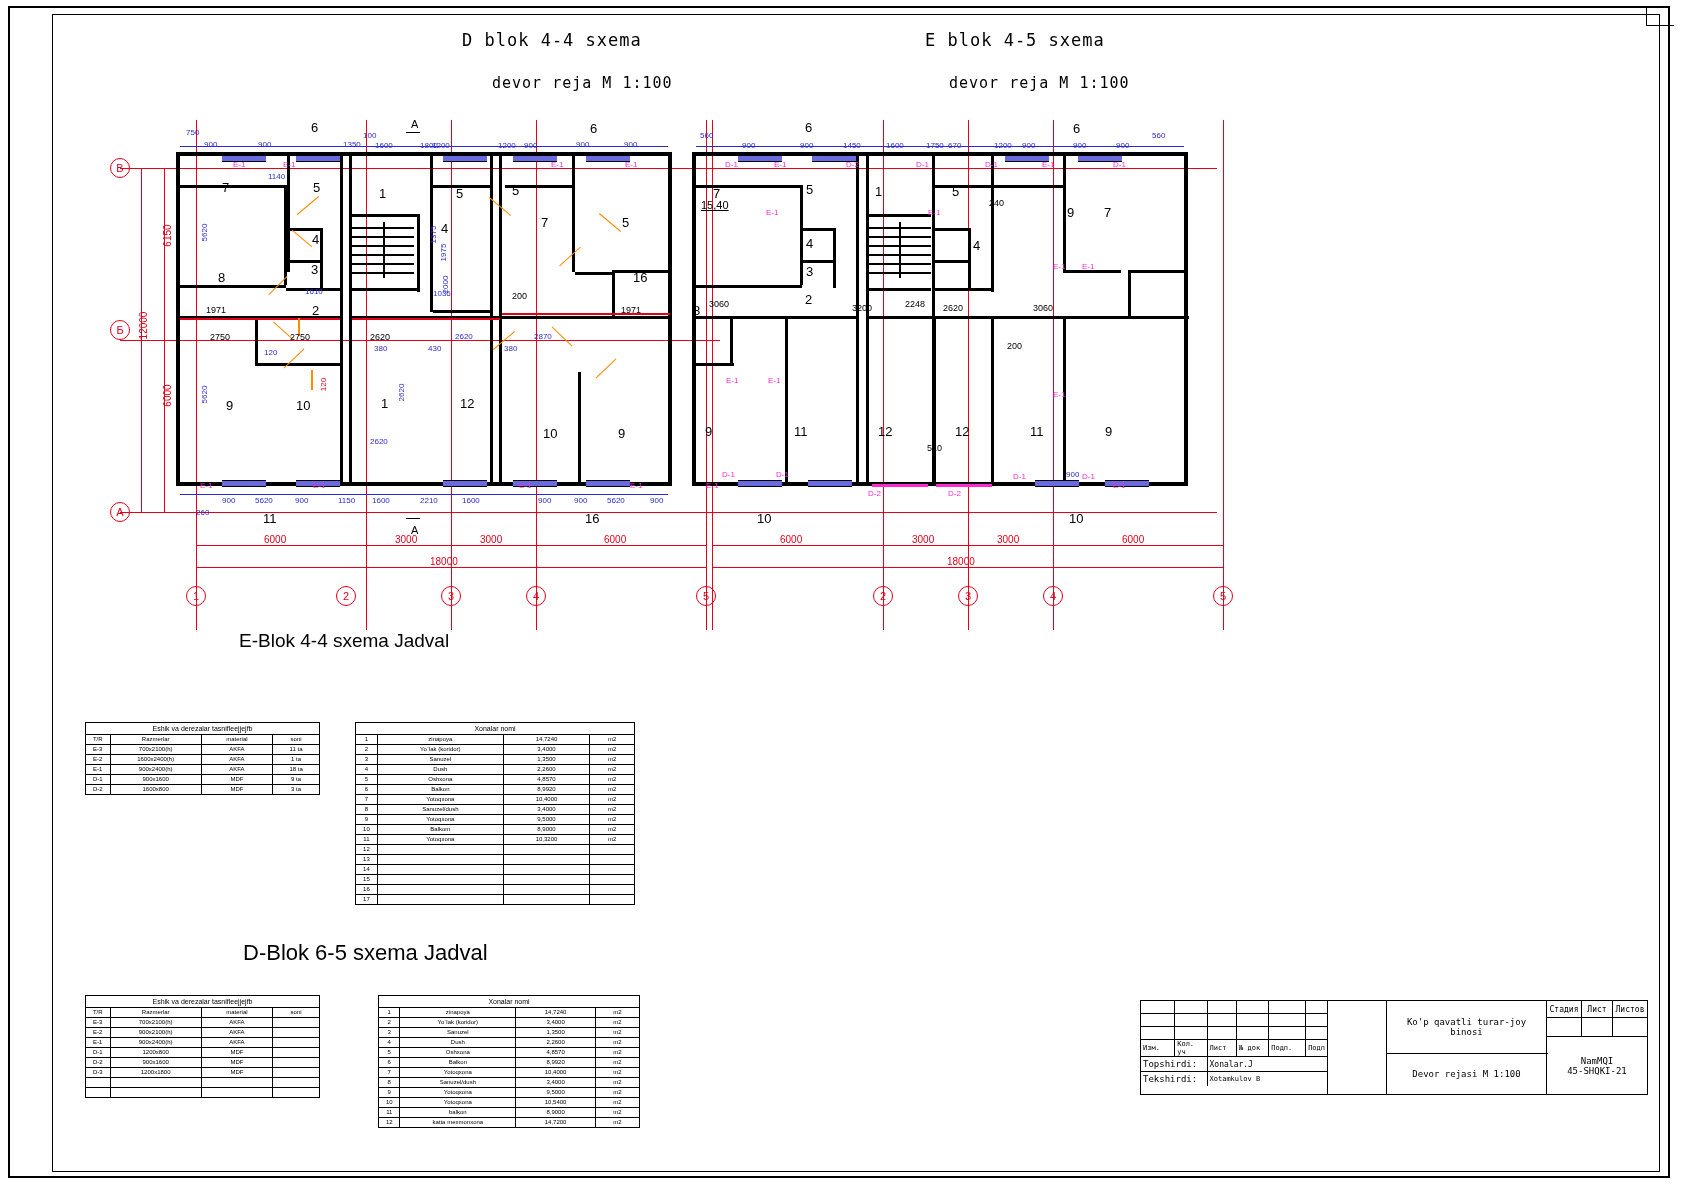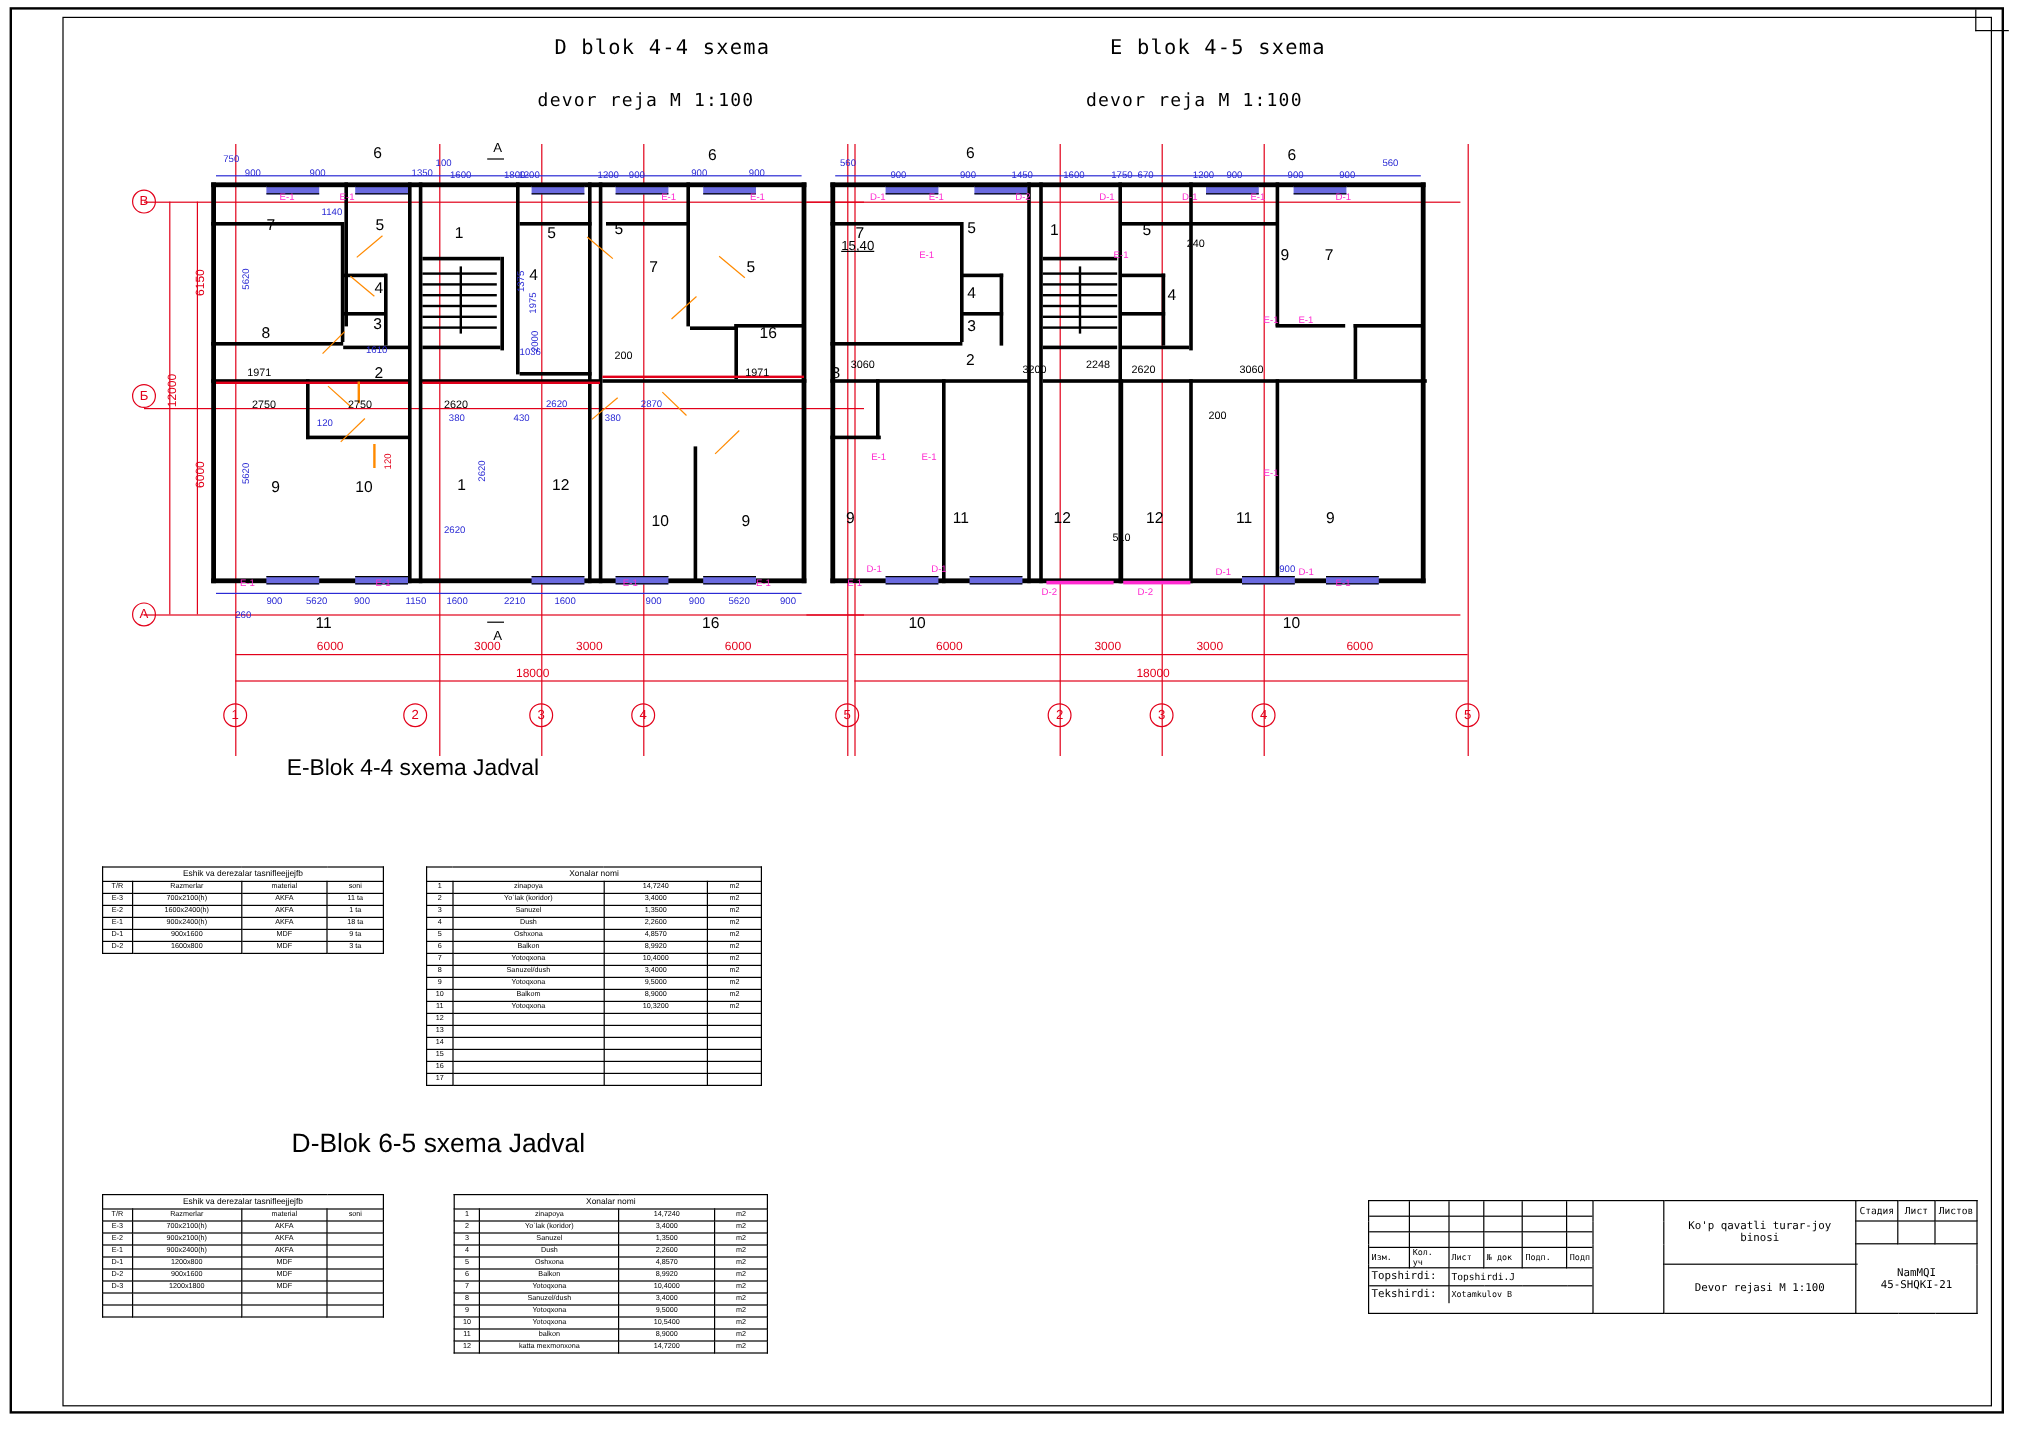--- a/index.html
+++ b/index.html
@@ -4,21 +4,21 @@
 <style>
   html,body{margin:0;padding:0;background:#ffffff;}
   body{width:1684px;height:1191px;position:relative;font-family:"Liberation Sans",sans-serif;overflow:hidden;}
   #sheet{position:absolute;left:0;top:0;width:1684px;height:1191px;}
   .border-outer{position:absolute;left:8px;top:6px;width:1662px;height:1172px;border:2px solid #000;box-sizing:border-box;}
   .border-inner{position:absolute;left:52px;top:14px;width:1608px;height:1158px;border:1.5px solid #000;box-sizing:border-box;}
   .corner-tab{position:absolute;right:10px;top:8px;width:28px;height:18px;border:1px solid #000;border-top:none;border-right:none;box-sizing:border-box;}
 
   .ttl{position:absolute;color:#000;white-space:nowrap;}
   .title-txt{font-family:"DejaVu Sans Mono",monospace;font-size:17px;letter-spacing:1px;margin-left:20px;}
-  .sub-txt{font-family:"DejaVu Sans Mono",monospace;font-size:15px;letter-spacing:1px;}
+  .sub-txt{font-family:"DejaVu Sans Mono",monospace;font-size:15px;letter-spacing:1px;margin-left:44px;}
 
   
   .wall{position:absolute;background:#000;}
   .rline{position:absolute;background:#e2001a;}
   .bline{position:absolute;background:#2b2bd4;}
   .dimtxt{position:absolute;font-family:"Liberation Sans",sans-serif;font-size:8px;color:#2b2bd4;white-space:nowrap;}
   .dimtxt-blk{position:absolute;font-family:"Liberation Sans",sans-serif;font-size:9px;color:#000;white-space:nowrap;}
   .dimtxt-red{position:absolute;font-family:"Liberation Sans",sans-serif;font-size:8px;color:#e2001a;white-space:nowrap;}
   .roomno{position:absolute;font-family:"Liberation Sans",sans-serif;font-size:13px;color:#000;white-space:nowrap;}
   .axis-circle{position:absolute;width:20px;height:20px;border:1px solid #e2001a;border-radius:50%;color:#e2001a;font-size:11px;display:flex;align-items:center;justify-content:center;box-sizing:border-box;}
@@ -731,21 +731,21 @@
           <tr>
             <td style="height:13px;font-size:7px;border-left:none;">Изм.</td>
             <td style="height:13px;font-size:7px;">Кол. уч</td>
             <td style="height:13px;font-size:7px;">Лист</td>
             <td style="height:13px;font-size:7px;">№ док</td>
             <td style="height:13px;font-size:7px;">Подп.</td>
             <td style="height:13px;font-size:7px;border-right:none;">Подп</td>
           </tr>
           <tr>
             <td colspan="2" style="height:14px;font-size:9px;border-left:none;">Topshirdi:</td>
-            <td colspan="4" style="height:14px;font-size:8px;border-right:none;">Topshirdi.J</td>
+            <td colspan="4" style="height:14px;font-size:8px;border-right:none;">Xonalar.J</td>
           </tr>
           <tr>
             <td colspan="2" style="height:14px;font-size:9px;border-left:none;border-bottom:none;">Tekshirdi:</td>
             <td colspan="4" style="height:14px;font-size:7px;border-right:none;border-bottom:none;">Xotamkulov B</td>
           </tr>
         </tbody>
             </table>
       </td>
       <td rowspan="6" style="width:54px;"></td>
       <td colspan="3" rowspan="3" class="tbbig" style="height:52px;text-align:center;width:170px;">Ko'p qavatli turar-joy binosi</td>

